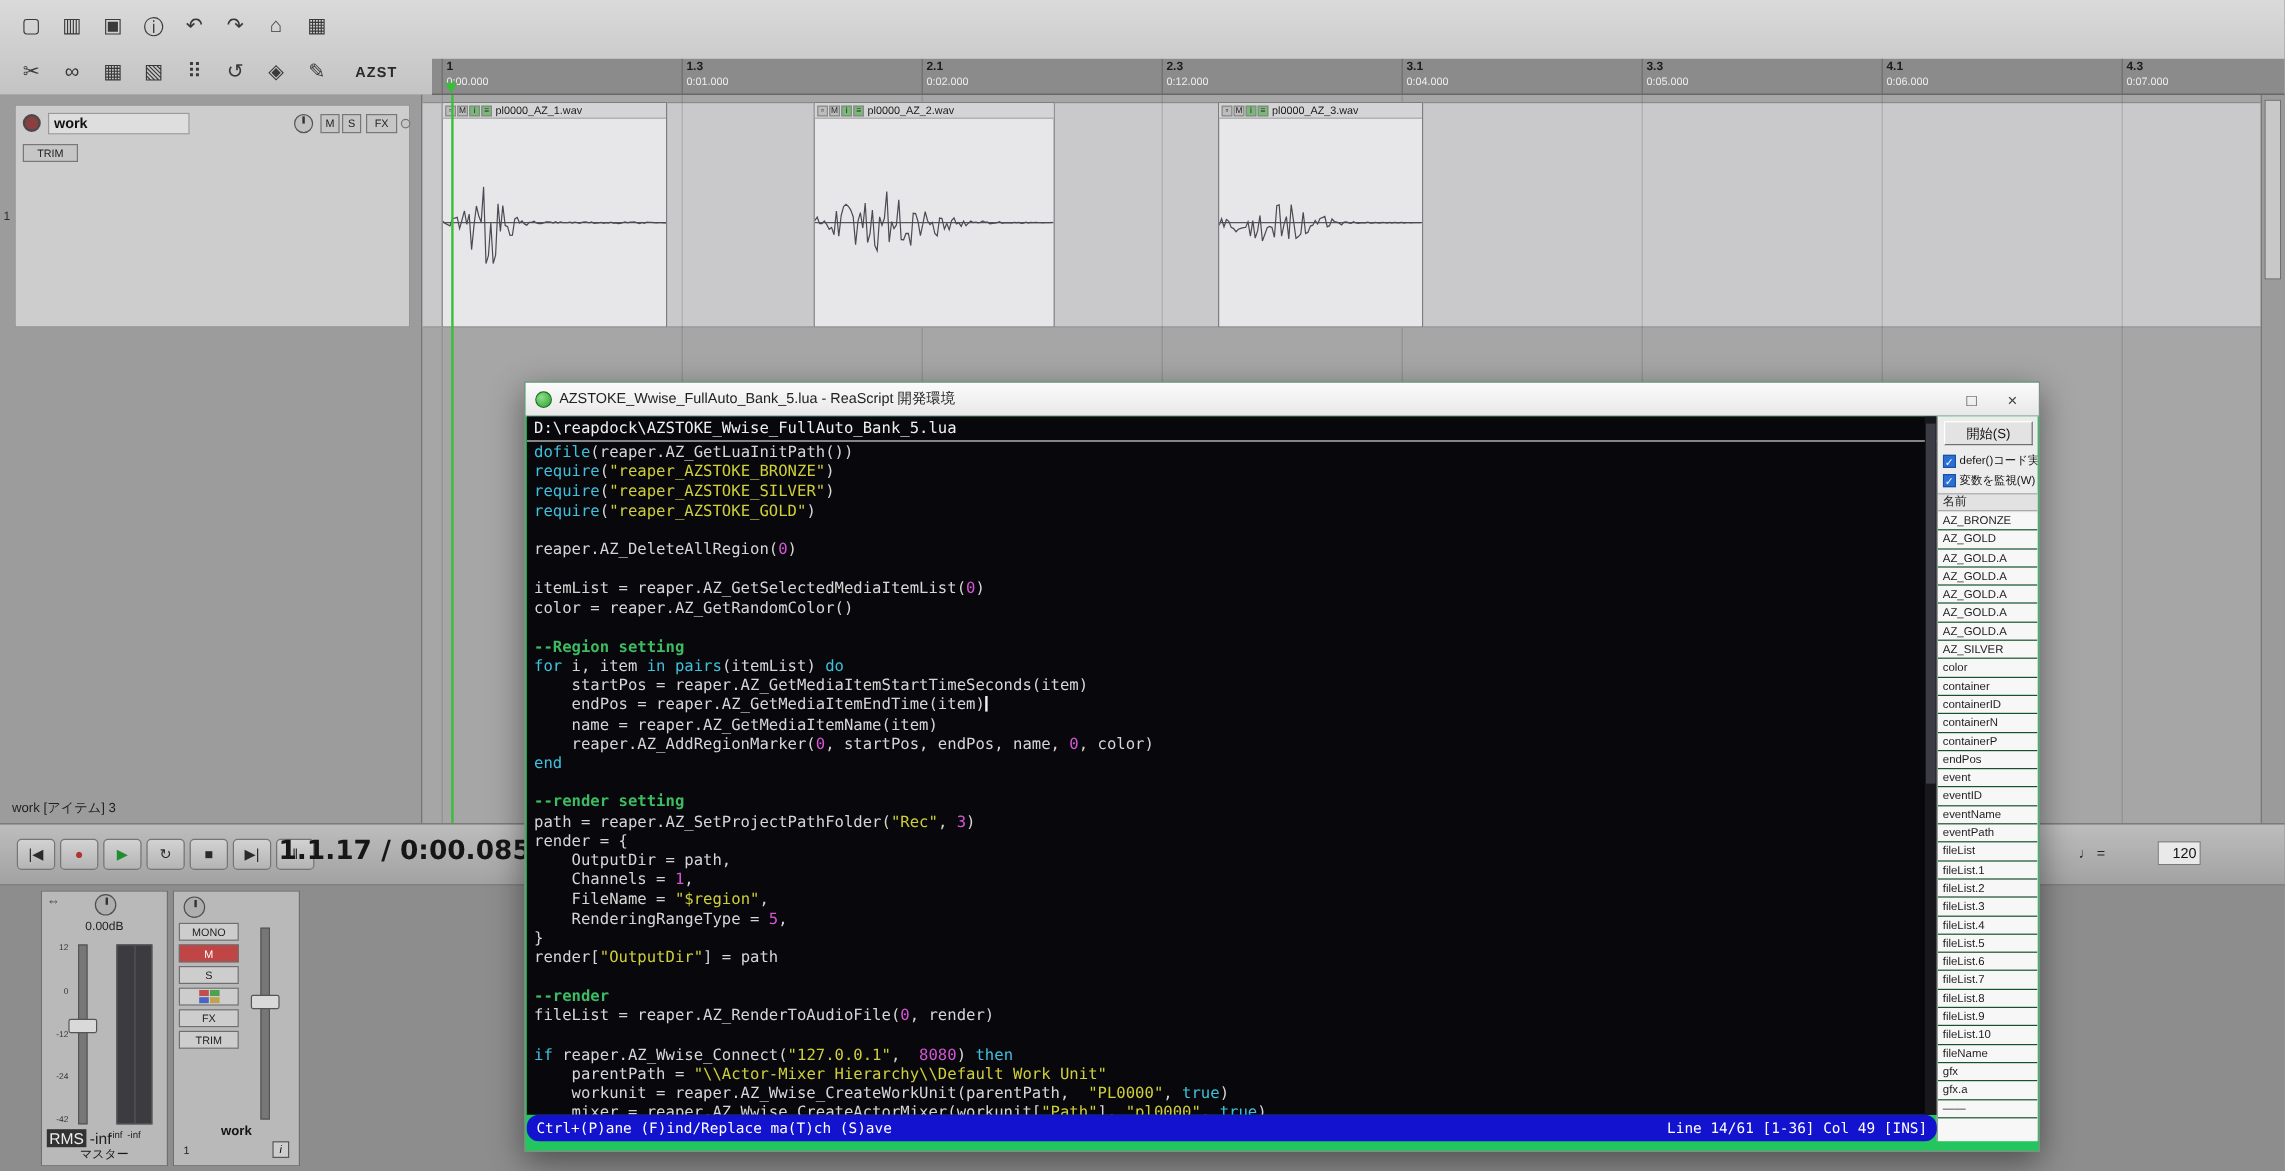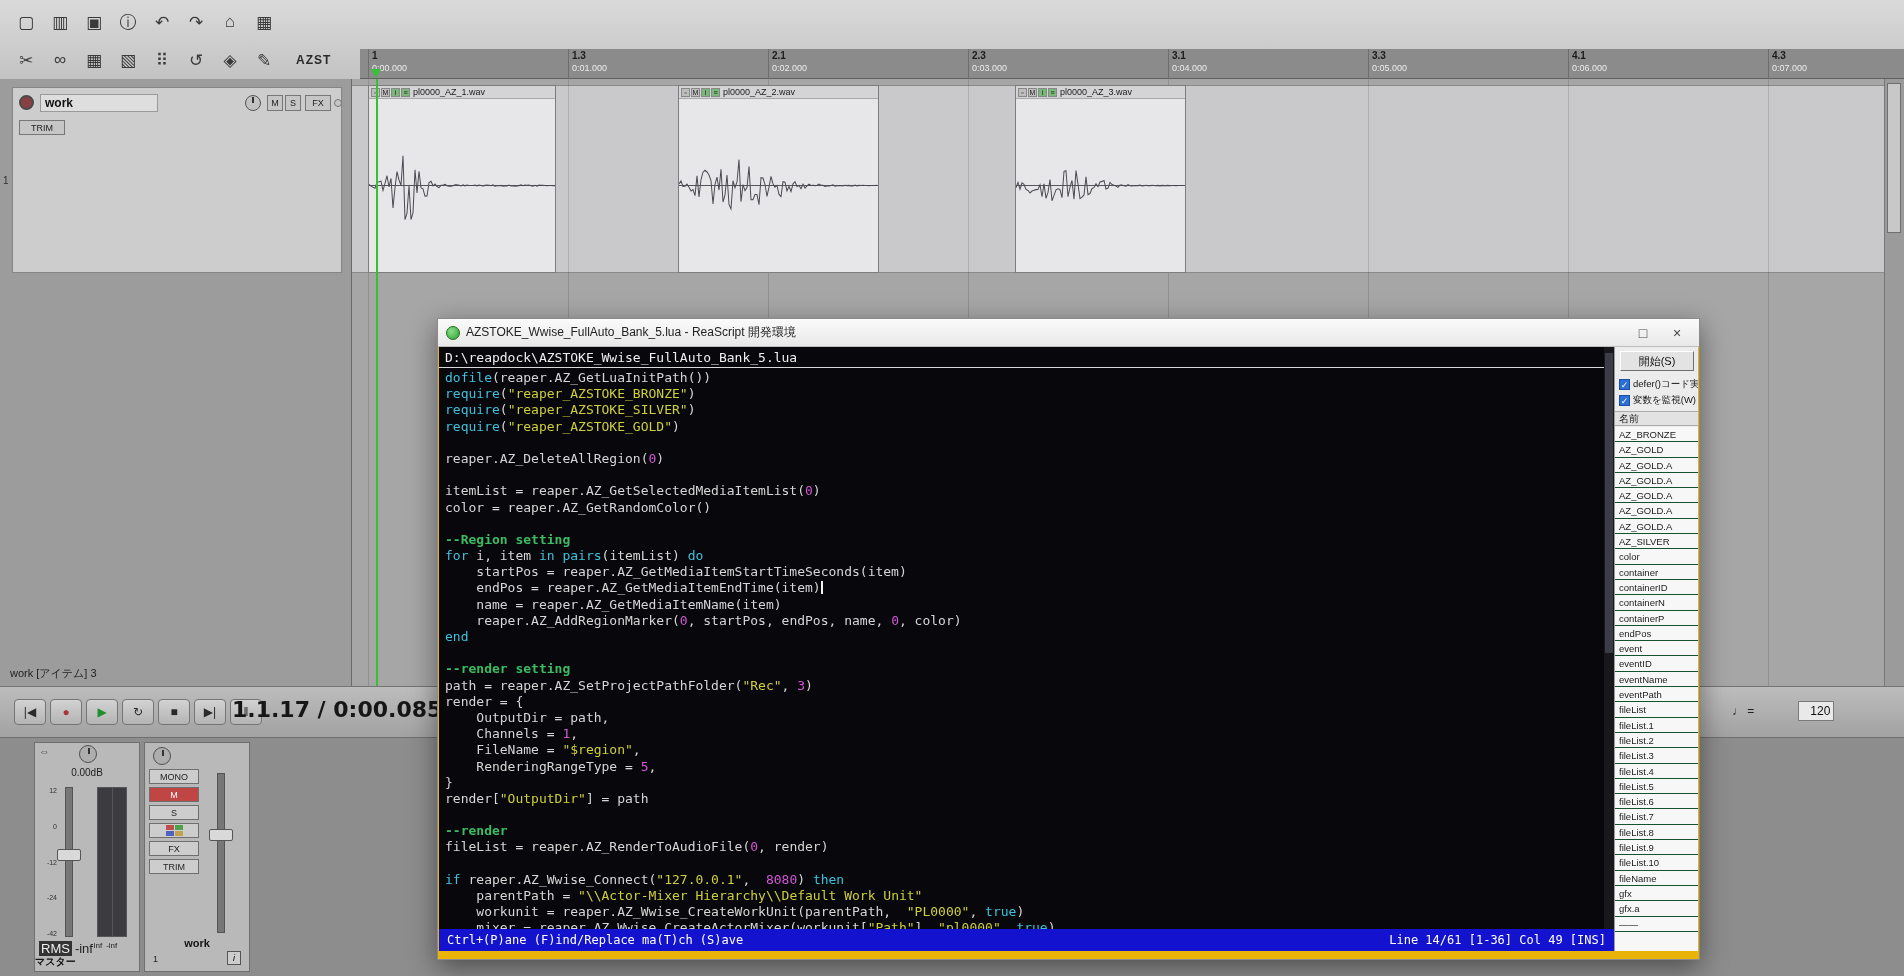--- a/index.html
+++ b/index.html
@@ -72,34 +72,34 @@
 .m-gain{position:absolute;left:0;top:24px;width:100%;text-align:center;font-size:10px;color:#1d1d1d;}
 #m-scale{position:absolute;left:2px;top:44px;width:20px;height:150px;display:flex;flex-direction:column;justify-content:space-between;align-items:flex-end;}
 .scale-num{font-size:7px;color:#333;}
 .fader-track{position:absolute;width:8px;background:#777;border:1px solid #555;}
 .fader-handle{position:absolute;width:24px;height:12px;background:#d9d9d9;border:1px solid #555;border-radius:2px;}
 .m-meter{position:absolute;left:62px;top:44px;width:30px;height:150px;background:#3c3c40;border:1px solid #55555a;}
 .m-meter::after{content:"";position:absolute;left:14px;top:0;width:1px;height:100%;background:#55555a;}
 .m-peaks{position:absolute;left:56px;top:198px;font-size:8px;color:#222;display:flex;gap:4px;}
 .m-rms{position:absolute;left:4px;top:198px;font-size:13px;color:#222;display:flex;gap:3px;align-items:center;}
 .rms-badge{background:#333;color:#eee;padding:0 2px;}
-.m-name{position:absolute;left:0;top:212px;width:100%;font-size:10px;font-weight:bold;color:#161616;}
+.m-name{position:absolute;left:0;top:212px;width:100%;text-align:center;font-size:10px;font-weight:normal;color:#161616;}
 .w-knob{position:absolute;left:8px;top:4px;width:18px;height:18px;border-radius:50%;background:#aeaeae;border:1px solid #4f4f4f;}
 .w-knob::after{content:"";position:absolute;left:8px;top:2px;width:2px;height:6px;background:#333;}
 #work-buttons{position:absolute;left:4px;top:26px;width:50px;display:flex;flex-direction:column;gap:3px;}
 .mx-chip{height:15px;background:#cdcdcd;border:1px solid #6f6f6f;font-size:9px;display:flex;align-items:center;justify-content:center;color:#1e1e1e;}
 .mx-chip.route{display:grid;grid-template-columns:8px 8px;grid-auto-rows:5px;gap:1px;justify-content:center;align-content:center;}
 .rq{width:8px;height:5px;display:block;}
 .r1{background:#c24d4d;}.r2{background:#4da24d;}.r3{background:#4d63c2;}.r4{background:#c2a24d;}
 .w-name{position:absolute;left:0;top:194px;width:100%;text-align:center;font-size:11px;font-weight:bold;color:#141414;}
 .w-num{position:absolute;left:8px;top:211px;font-size:9px;color:#222;}
 .w-info{position:absolute;left:82px;top:208px;width:14px;height:14px;border:1px solid #555;background:#cdcdcd;font-size:9px;font-style:italic;display:flex;align-items:center;justify-content:center;}
 
 
-#ide{position:absolute;left:437px;top:318px;width:1263px;height:642px;background:#eab308;border:1px solid #8a8a8a;box-shadow:0 8px 26px rgba(0,0,0,0.45);z-index:10;}
+#ide{position:absolute;left:437px;top:318px;width:1263px;height:642px;background:#22c55e;border:1px solid #8a8a8a;box-shadow:0 8px 26px rgba(0,0,0,0.45);z-index:10;}
 .ide-title{position:absolute;left:0;top:0;width:100%;height:28px;background:linear-gradient(#fbfbfb,#e8e8e8);border-bottom:1px solid #bdbdbd;display:flex;align-items:center;padding:0 8px;gap:6px;}
 .ide-icon{width:14px;height:14px;border-radius:50%;background:radial-gradient(circle at 35% 35%,#8ae08a,#2f9e2f);border:1px solid #1d6e1d;flex:none;}
 .ide-title-text{font-size:12px;color:#222;flex:1;white-space:nowrap;overflow:hidden;}
 .win-btn{width:28px;height:20px;display:flex;align-items:center;justify-content:center;font-size:14px;color:#444;}
 .ide-code{position:absolute;left:1px;top:28px;right:85px;bottom:30px;background:#08080c;overflow:hidden;}
 .code-path{font:13px "DejaVu Sans Mono","Liberation Mono",monospace;color:#efefef;padding:3px 6px 2px;border-bottom:1px solid #d8d8d8;white-space:pre;}
 #code-lines{padding:2px 0 0 6px;font:13px/16.2px "DejaVu Sans Mono","Liberation Mono",monospace;white-space:pre;}
 .code-line{height:16.2px;}
 .tk-d{color:#d6d6d6;}
 .tk-k{color:#3fc1dc;}
@@ -112,21 +112,21 @@
 .ide-side{position:absolute;right:1px;top:28px;width:84px;bottom:8px;background:#ececec;border-left:1px solid #9d9d9d;overflow:hidden;}
 .start-btn{position:absolute;left:5px;top:4px;width:74px;height:20px;background:#e3e3e3;border:1px solid;border-color:#fff #6f6f6f #6f6f6f #fff;font-size:11px;display:flex;align-items:center;justify-content:center;color:#111;white-space:nowrap;overflow:hidden;}
 .cb-row{position:absolute;left:4px;height:14px;display:flex;align-items:center;gap:3px;width:80px;overflow:hidden;}
 #cb1{top:30px;}
 #cb2{top:46px;}
 .cb{width:11px;height:11px;background:#2a6fd6;color:#fff;font-size:9px;line-height:11px;text-align:center;flex:none;border:1px solid #1d4f9e;}
 .cb-label{font-size:9.5px;color:#111;white-space:nowrap;}
 .watch-header{position:absolute;left:0;top:64px;width:100%;height:15px;background:#e2e2e2;border-top:1px solid #aaa;border-bottom:1px solid #aaa;font-size:10px;color:#222;padding-left:4px;line-height:14px;}
 #watch-list{position:absolute;left:0;top:80px;width:100%;bottom:0;background:#f7f7f7;overflow:hidden;}
 .watch-row{height:15.3px;font-size:9.5px;color:#1c1c1c;padding-left:4px;white-space:nowrap;overflow:hidden;border-bottom:1px solid #14532d;line-height:15px;}
-.ide-status{position:absolute;left:1px;right:85px;bottom:8px;height:22px;background:#1212cf;color:#fff;font:12px/22px "DejaVu Sans Mono","Liberation Mono",monospace;padding:0 8px;white-space:nowrap;}
+.ide-status{position:absolute;left:1px;right:85px;bottom:8px;height:22px;background:#1212cf;color:#fff;font:12px/22px "DejaVu Sans Mono","Liberation Mono",monospace;padding:0 8px;white-space:nowrap;border-radius:10px;}
 .st-right{position:absolute;right:8px;top:0;}
 </style>
 </head>
 <body>
 
 <div id="screen">
 
   <div id="toolbar">
     <div class="tb-row" id="tb-row1">
         <div class="tb-icon">▢</div>
@@ -159,21 +159,21 @@
       <div class="tick" style="left: 208px;">
         <div class="tick-beat">1.3</div>
         <div class="tick-time">0:01.000</div>
       </div>
       <div class="tick" style="left: 408px;">
         <div class="tick-beat">2.1</div>
         <div class="tick-time">0:02.000</div>
       </div>
       <div class="tick" style="left: 608px;">
         <div class="tick-beat">2.3</div>
-        <div class="tick-time">0:03.000</div>
+        <div class="tick-time">0:12.000</div>
       </div>
       <div class="tick" style="left: 808px;">
         <div class="tick-beat">3.1</div>
         <div class="tick-time">0:04.000</div>
       </div>
       <div class="tick" style="left: 1008px;">
         <div class="tick-beat">3.3</div>
         <div class="tick-time">0:05.000</div>
       </div>
       <div class="tick" style="left: 1208px;">

